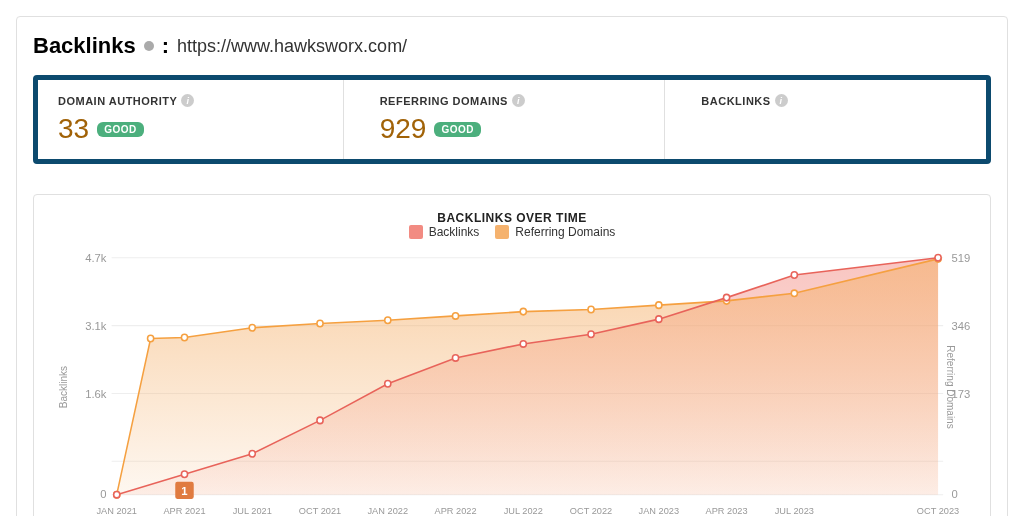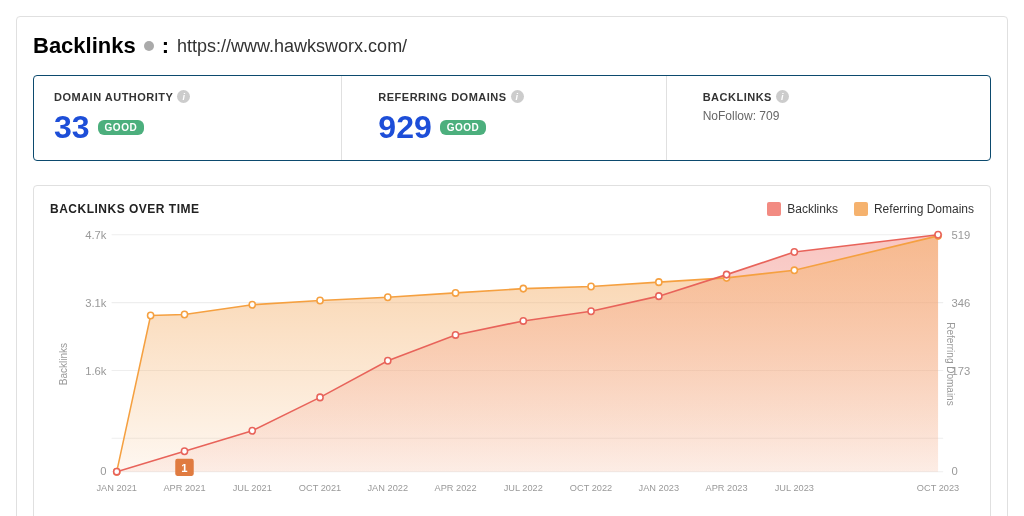--- a/index.html
+++ b/index.html
@@ -33,22 +33,22 @@
       background: #aaa;
       display: inline-block;
     }
     .header-url {
       font-size: 18px;
       color: #333;
     }
     .metrics-row {
       display: flex;
       gap: 16px;
-      margin-bottom: 24px;
-      border: 1px solid #0c4a6e;
+      margin-bottom: 30px;
+      border: 5px solid #0c4a6e;
       border-radius: 4px;
       overflow: hidden;
     }
     .metric-card {
       flex: 1;
       padding: 14px 20px;
       border-right: 1px solid #e0e0e0;
     }
     .metric-card:last-child {
       border-right: none;
@@ -74,23 +74,23 @@
       font-size: 9px;
       color: #fff;
       font-style: italic;
     }
     .metric-value-row {
       display: flex;
       align-items: center;
       gap: 8px;
     }
     .metric-value {
-      font-size: 32px;
-      font-weight: bold;
-      color: #1d4ed8;
+      font-size: 28px;
+      font-weight: normal;
+      color: #a16207;
     }
     .badge-good {
       background: #4caf7d;
       color: #fff;
       font-size: 10px;
       font-weight: bold;
       padding: 2px 7px;
       border-radius: 6px;
       letter-spacing: 0.5px;
     }
@@ -102,20 +102,21 @@
     .chart-section {
       border: 1px solid #e0e0e0;
       border-radius: 4px;
       padding: 16px;
     }
     .chart-header {
       display: flex;
       justify-content: space-between;
       align-items: center;
       margin-bottom: 8px;
+      flex-direction: column;
     }
     .chart-title {
       font-size: 12px;
       font-weight: bold;
       letter-spacing: 0.5px;
       color: #222;
     }
     .chart-legend {
       display: flex;
       gap: 16px;
@@ -195,21 +196,20 @@
         <span class="metric-value">929</span>
         <span class="badge-good">GOOD</span>
       </div>
     </div>
 
     <div class="metric-card">
       <div class="metric-label">
         <span>BACKLINKS</span>
         <span class="info-icon">i</span>
       </div>
-      <div class="metric-sub">NoFollow: 709</div>
     </div>
   </div>
 
   <div class="chart-section">
     <div class="chart-header">
       <span class="chart-title">BACKLINKS OVER TIME</span>
       <div class="chart-legend">
         <div class="legend-item">
           <div class="legend-dot" style="background:#f28b82;"></div>
           <span>Backlinks</span>

